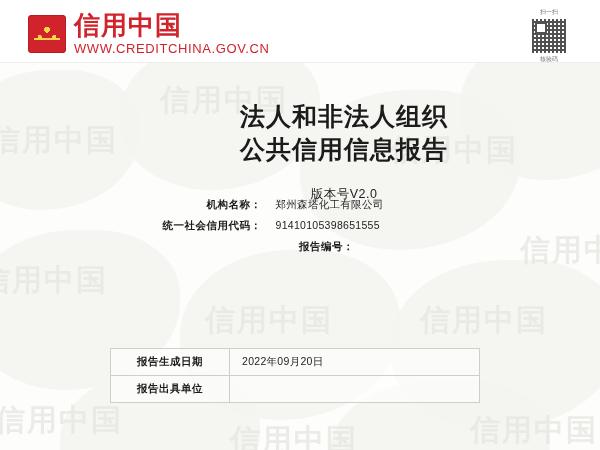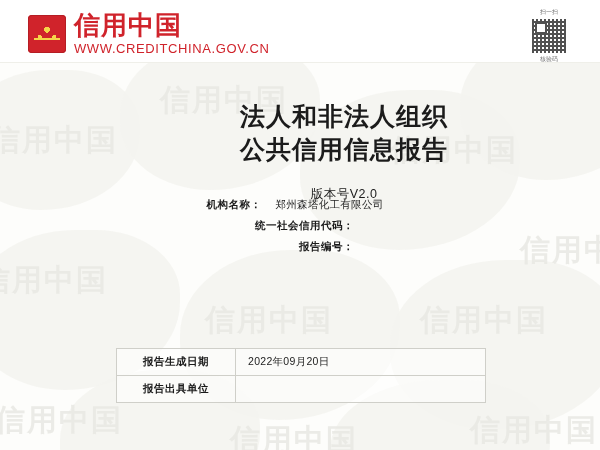--- a/index.html
+++ b/index.html
@@ -184,21 +184,21 @@
   }
   .meta-value {
     width: 185px;
     text-align: left;
     letter-spacing: 0.3px;
     color: #222;
   }
   
   .info-table {
     position: absolute;
-    left: 116px;
+    left: 110px;
     top: 348px;
     width: 368px;
     border: 1px solid #cfcfc9;
     border-bottom: none;
     background: rgba(255,255,255,0.55);
   }
   .tr {
     display: flex;
     border-bottom: 1px solid #cfcfc9;
     height: 26px;
@@ -273,20 +273,21 @@
     <div class="doc-version">版本号V2.0</div>
   </div>
 
   <div class="meta">
     <div class="meta-row">
       <div class="meta-label">机构名称：</div>
       <div class="meta-value">郑州森塔化工有限公司</div>
     </div>
     <div class="meta-row">
       <div class="meta-label">统一社会信用代码：</div>
+      <div class="meta-value">91410105398651555</div>
     </div>
     <div class="meta-row">
       <div class="meta-label">报告编号：</div>
     </div>
   </div>
 
   <div class="info-table">
     <div class="tr">
       <div class="td-label">报告生成日期</div>
       <div class="td-value">2022年09月20日</div>

